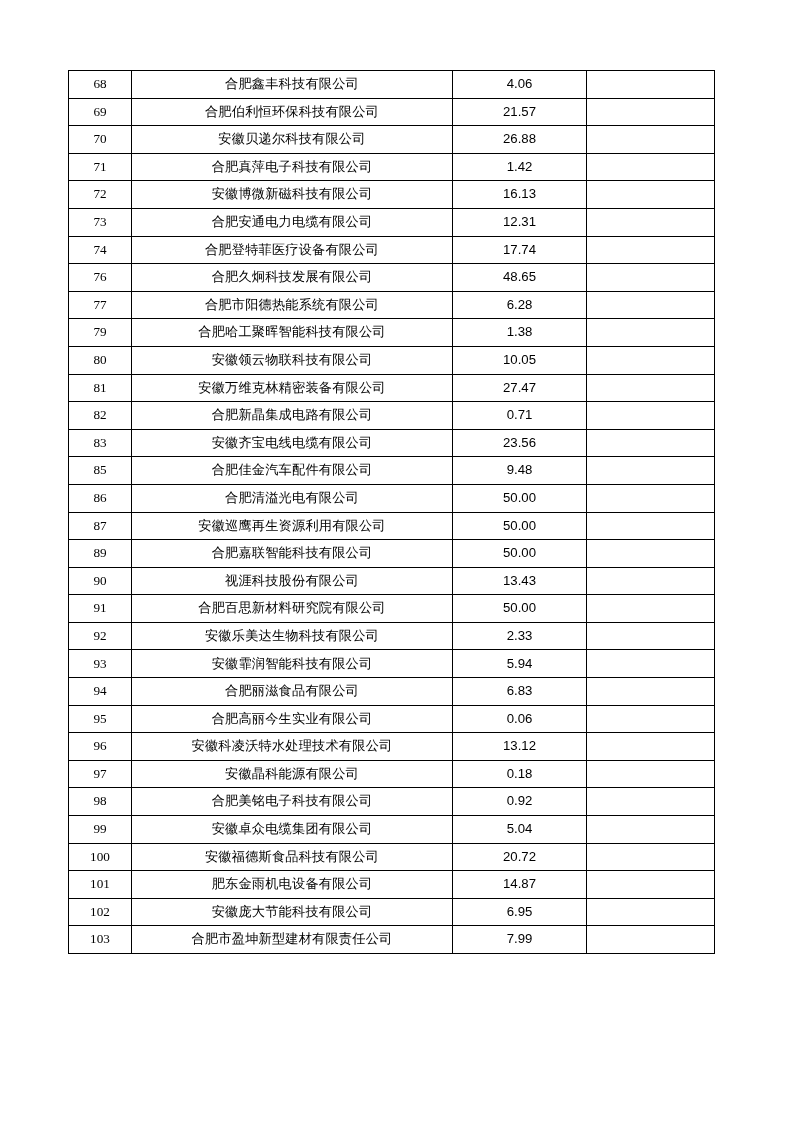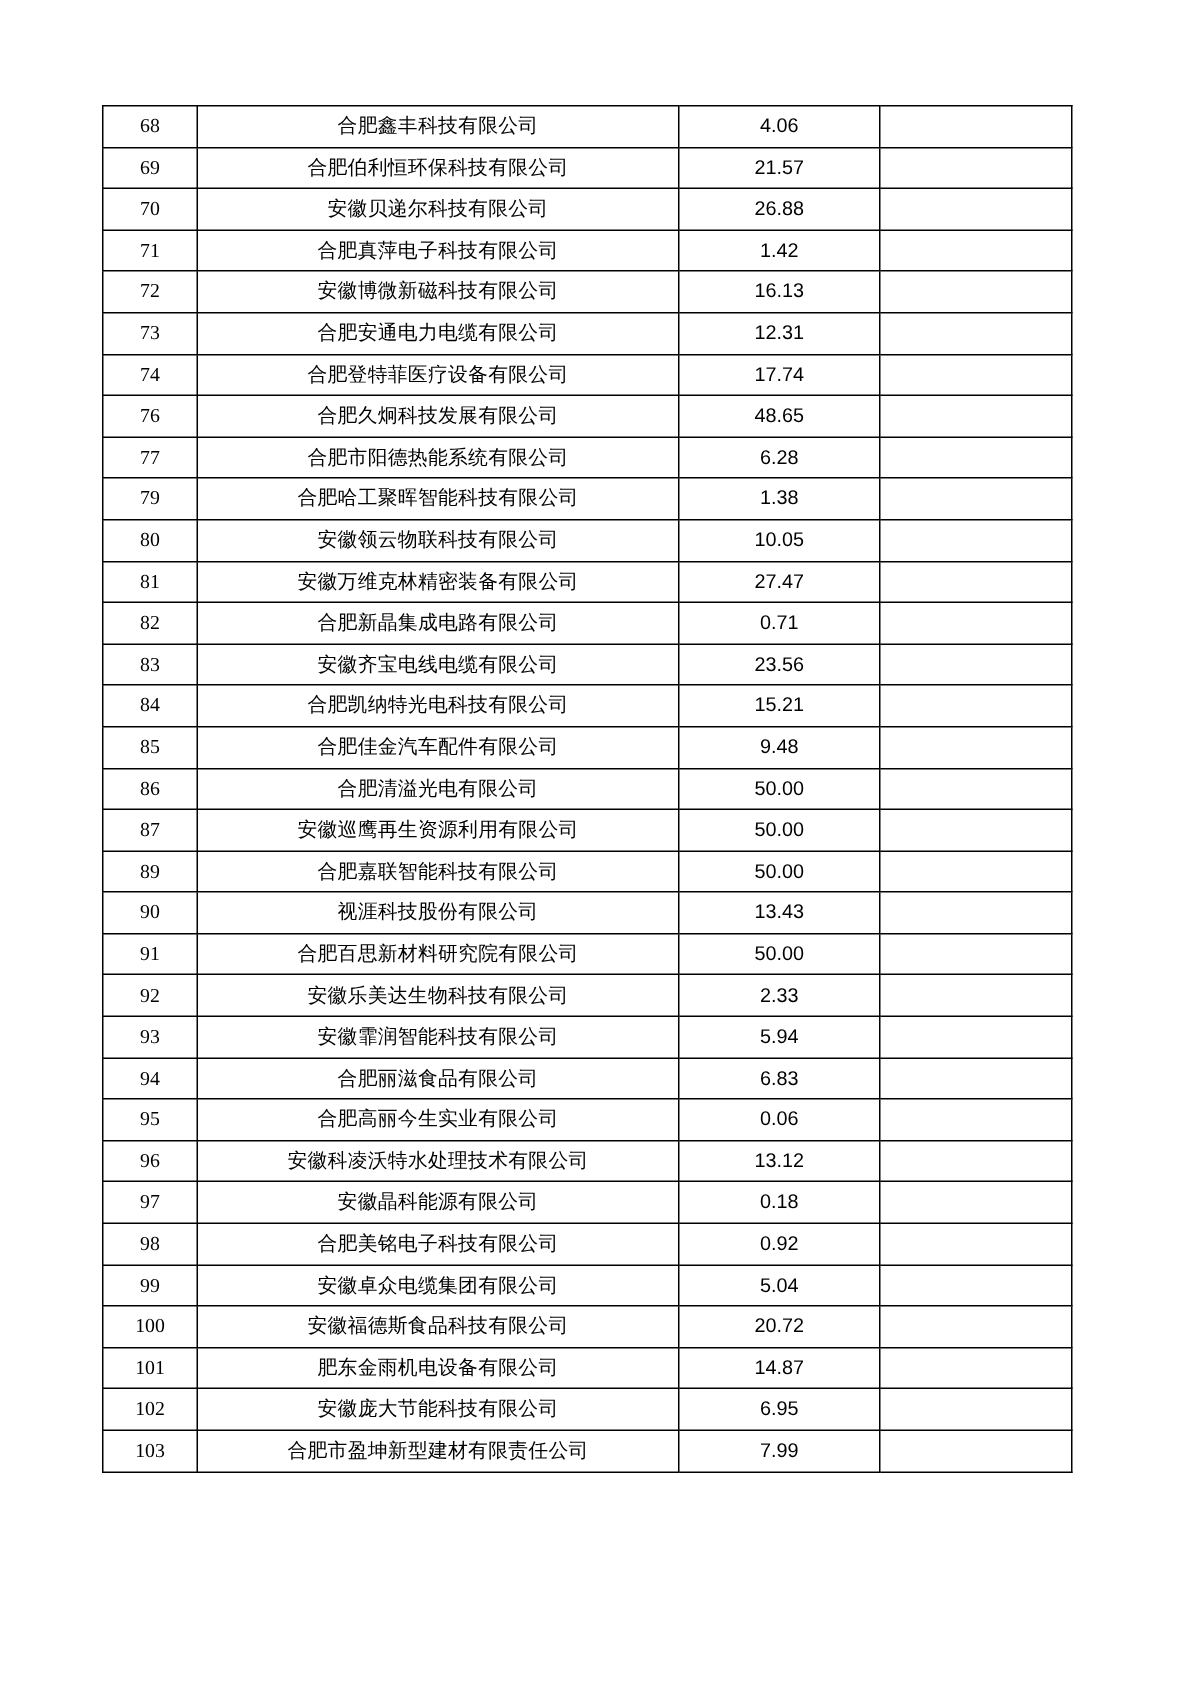--- a/index.html
+++ b/index.html
@@ -152,26 +152,20 @@
           <td class="cell-value">0.71</td>
           <td class="cell-blank"></td>
         </tr>
         <tr>
           <td class="cell-index">83</td>
           <td class="cell-name">安徽齐宝电线电缆有限公司</td>
           <td class="cell-value">23.56</td>
           <td class="cell-blank"></td>
         </tr>
         <tr>
-          <td class="cell-index">84</td>
-          <td class="cell-name">合肥凯纳特光电科技有限公司</td>
-          <td class="cell-value">15.21</td>
-          <td class="cell-blank"></td>
-        </tr>
-        <tr>
           <td class="cell-index">85</td>
           <td class="cell-name">合肥佳金汽车配件有限公司</td>
           <td class="cell-value">9.48</td>
           <td class="cell-blank"></td>
         </tr>
         <tr>
           <td class="cell-index">86</td>
           <td class="cell-name">合肥清溢光电有限公司</td>
           <td class="cell-value">50.00</td>
           <td class="cell-blank"></td>

